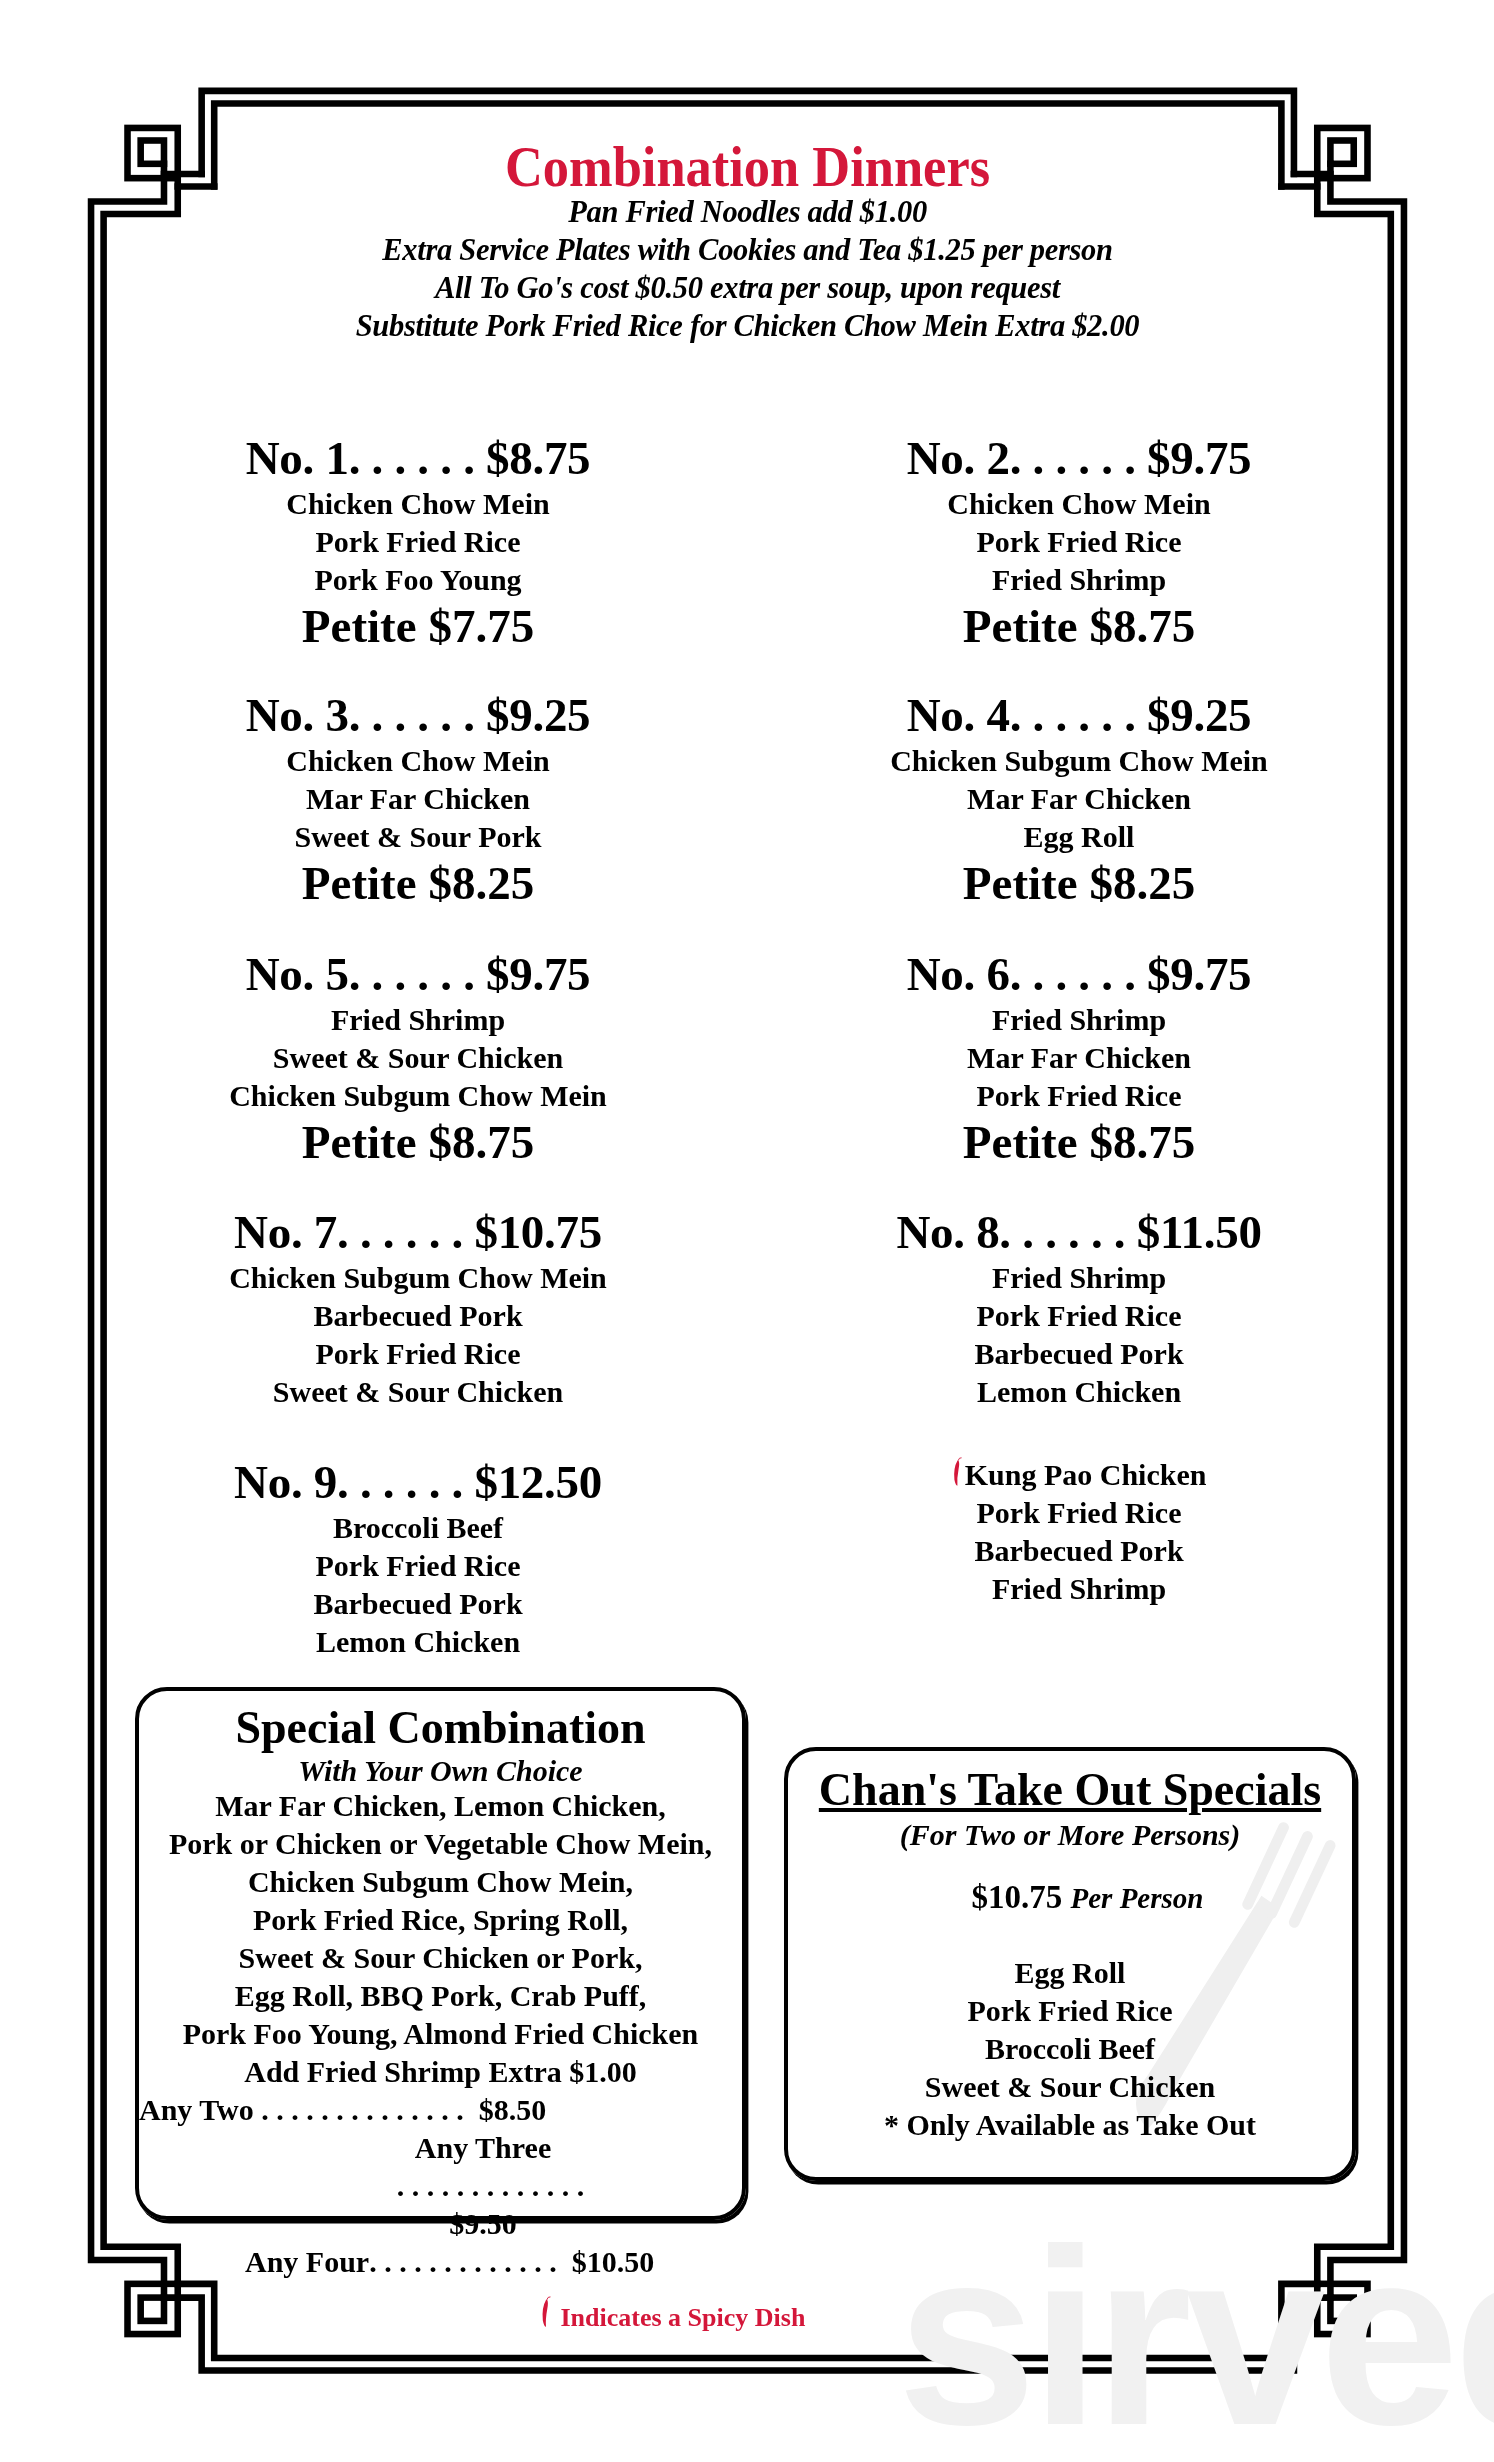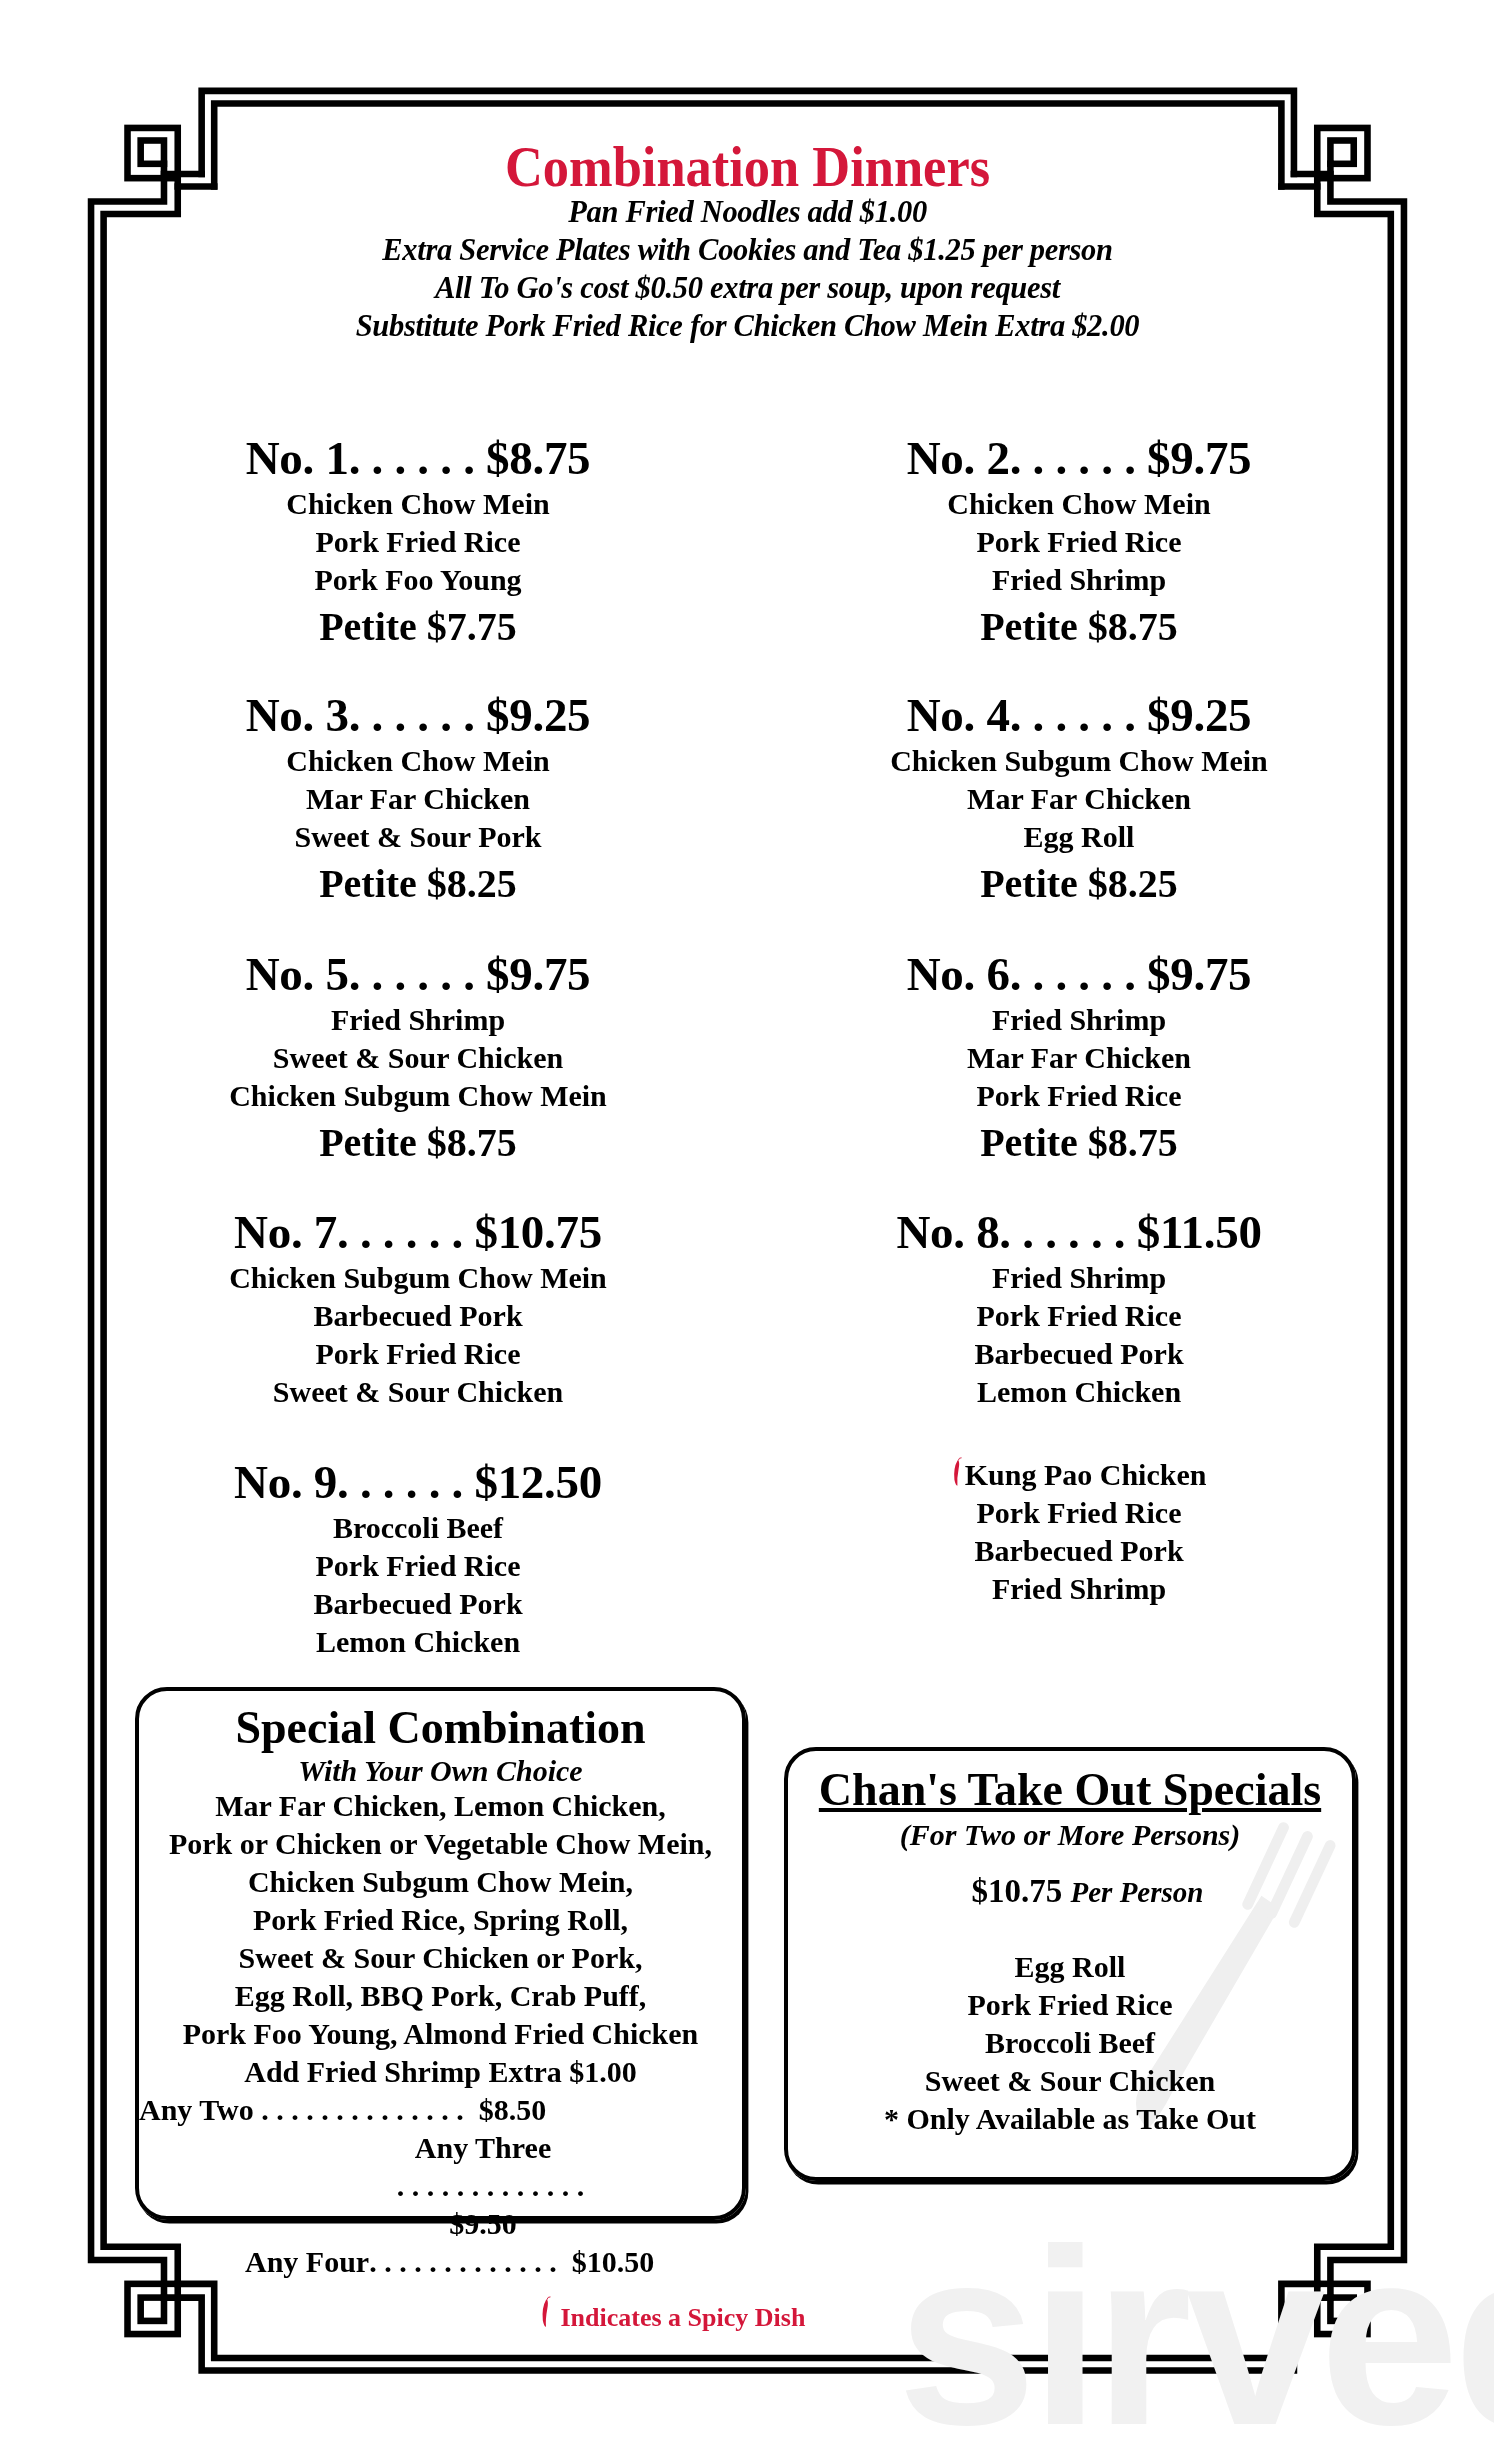--- a/index.html
+++ b/index.html
@@ -8,21 +8,21 @@
   .frame { position:absolute; left:0; top:0; width:1495px; height:2462px; }
   .abs { position:absolute; }
   .center { text-align:center; }
   .title { left:0; width:1495px; top:133px; font-size:57px; font-weight:700;
            color:#D4173A; line-height:67px; transform:scaleX(0.92); transform-origin:center; }
   .notes { left:0; width:1495px; top:193px; }
   .note { font-size:30.5px; font-style:italic; font-weight:700; line-height:38px; letter-spacing:-0.3px; }
   .combo { width:538px; text-align:center; }
   .combo .head { font-size:47px; font-weight:700; line-height:53px; letter-spacing:-0.3px; }
   .combo .item { font-size:30px; font-weight:700; line-height:38px; }
-  .combo .petite { font-size:40px; font-weight:700; line-height:47px; margin-top:3.6px; }
+  .combo .petite { font-size:47px; font-weight:700; line-height:47px; margin-top:3.6px; }
   .spicy-inline { display:inline-block; vertical-align:-2.4px; margin-right:2.4px; }
   .box { border:4.2px solid #000; border-radius:32px; background:transparent; text-align:center;
          box-shadow:2.4px 3.6px 0 #000; }
   .box .btitle { font-size:46px; font-weight:700; line-height:53px; }
   .box .bsub { font-size:30px; font-style:italic; font-weight:700; line-height:38px; }
   .box .bline { font-size:30px; font-weight:700; line-height:38px; }
   .price-row { display:flex; justify-content:flex-start; white-space:pre; }
   .legend { left:0; width:1345px; top:2295px; font-size:26px; font-weight:700; color:#D4173A; }
   .watermark { right:0; top:2239px; width:598px; height:197px; overflow:hidden;
                font-family:"Liberation Sans","DejaVu Sans",sans-serif; font-weight:700;
@@ -186,21 +186,21 @@
     <span>Any Three</span><span>  . . . . . . . . . . . . .</span><span>$9.50</span>
   </div>
   <div class="bline price-row" style="padding-left:106px;">
     <span>Any Four</span><span>. . . . . . . . . . . . .  </span><span>$10.50</span>
   </div>
 </div>
 
 <div class="abs box" style="left:784px; top:1747px; width:564px; height:426px;">
   <div class="btitle" style="margin-top:12px;text-decoration:underline;">Chan's Take Out Specials</div>
   <div class="bsub">(For Two or More Persons)</div>
-  <div class="bline" style="margin-top:18px; font-size:33px;padding-left:35px;">
+  <div class="bline" style="margin-top:24px; font-size:33px;padding-left:35px;">
     <span>$10.75</span>
     <span style="font-style:italic; font-size:29px;">Per Person</span>
   </div>
   <div style="height:37px;"></div>
   <div class="bline">Egg Roll</div>
   <div class="bline">Pork Fried Rice</div>
   <div class="bline">Broccoli Beef</div>
   <div class="bline">Sweet &amp; Sour Chicken</div>
   <div class="bline">* Only Available as Take Out</div>
 </div>

